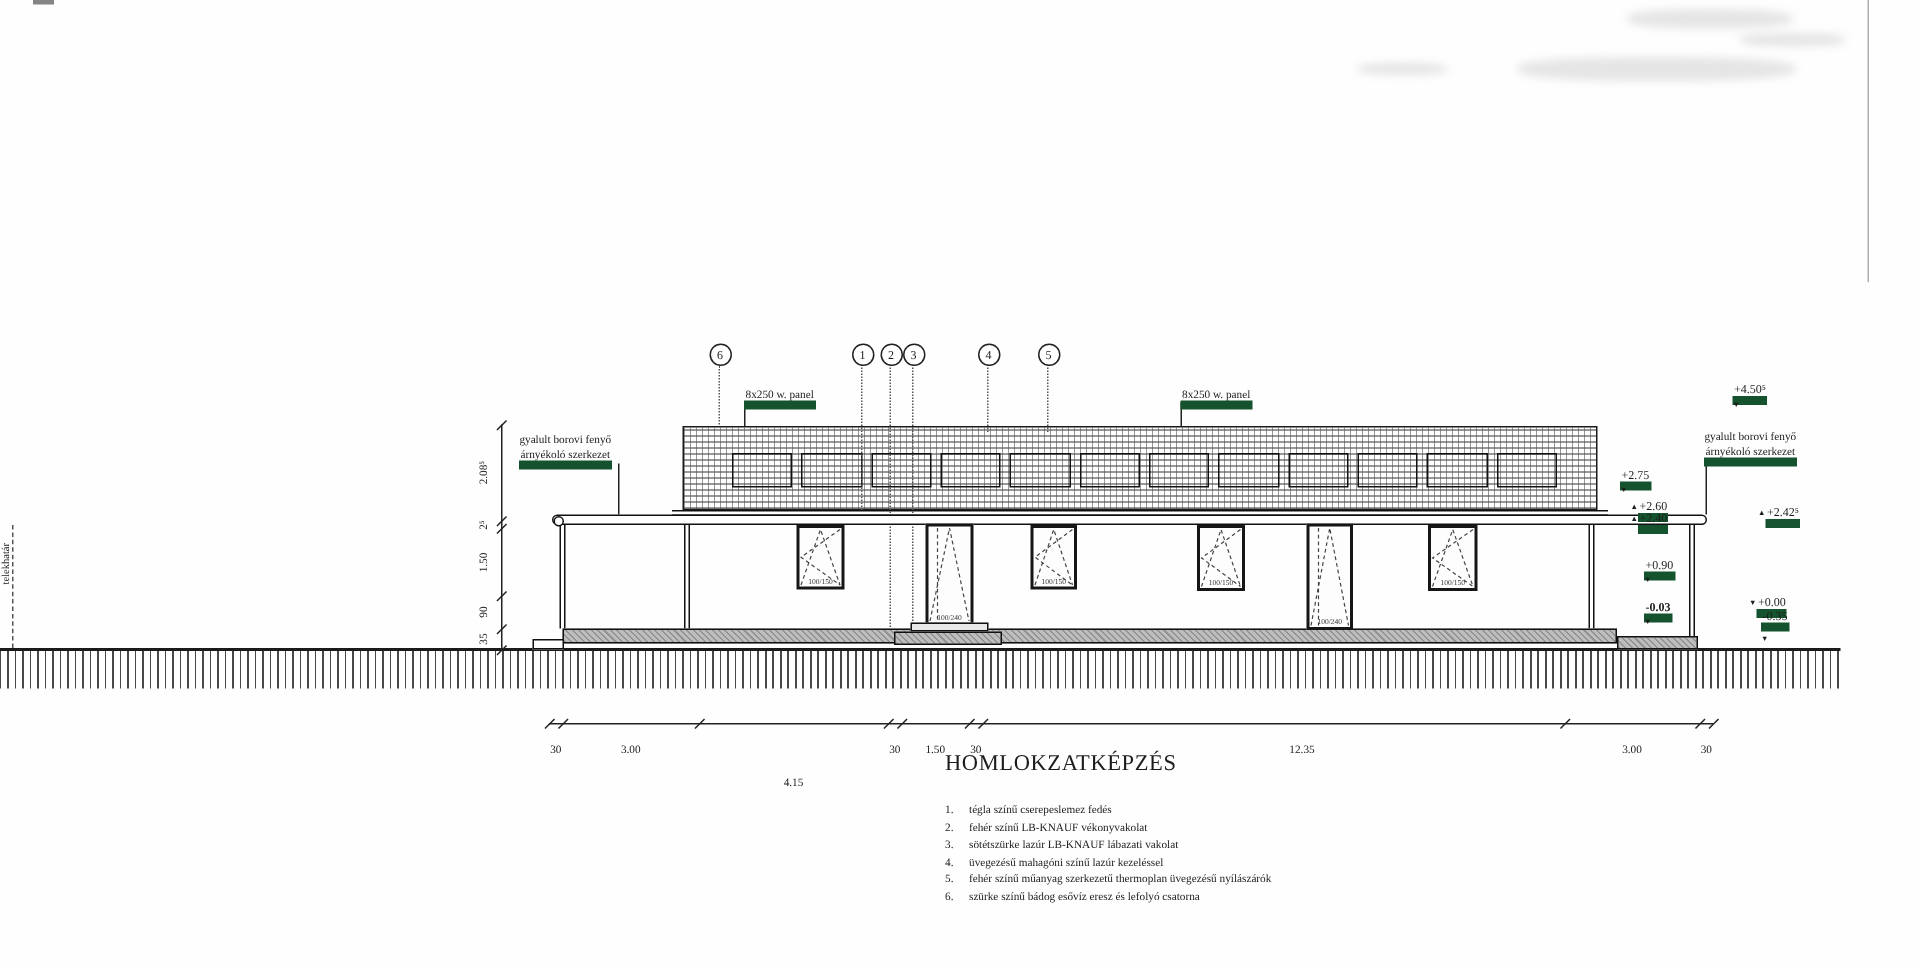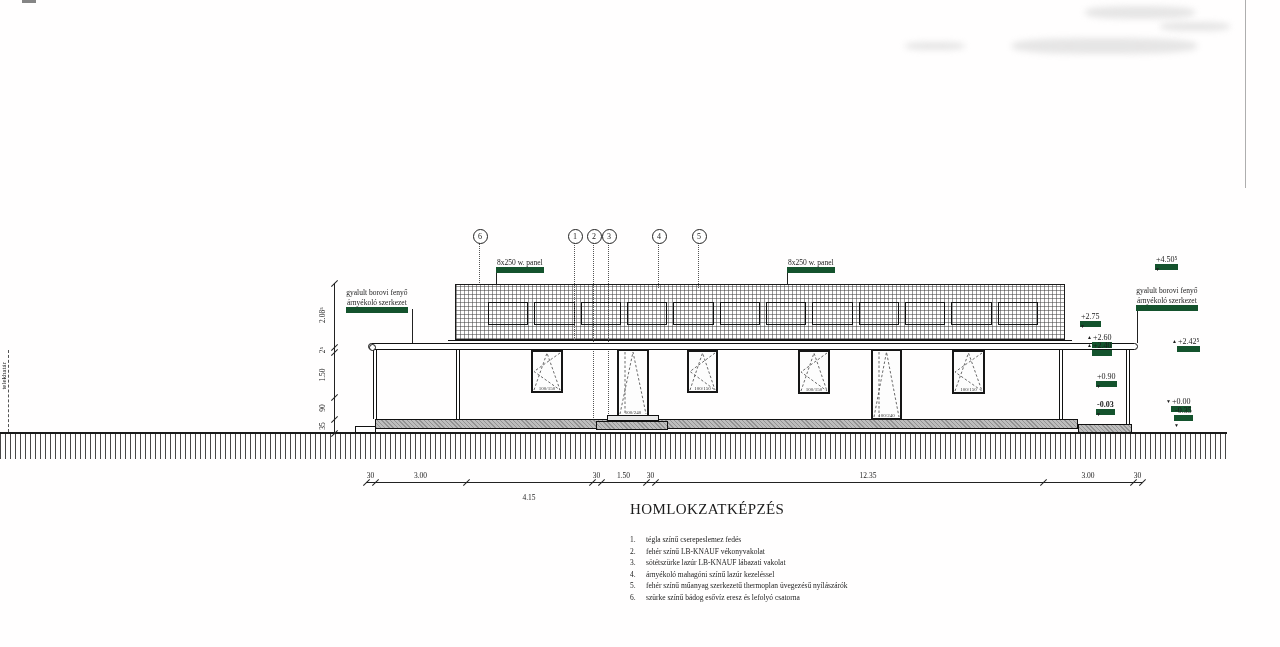--- a/index.html
+++ b/index.html
@@ -26,21 +26,21 @@
   .post{position:absolute;width:4px;background:#fff;border-left:1px solid #111;
         border-right:1px solid #111;box-sizing:border-box;}
   .plinth{position:absolute;background:#bdbdbd;border:1px solid #111;box-sizing:border-box;
     background-image:repeating-linear-gradient(45deg, rgba(0,0,0,.22) 0 1px, transparent 1px 3px);}
   .ground-line{position:absolute;left:0;top:432px;width:1227px;height:1.6px;background:#1a1a1a;}
   .ground-hatch{position:absolute;left:0;top:434px;width:1227px;height:25px;
     background:repeating-linear-gradient(90deg, rgba(40,40,40,.85) 0 1px, transparent 1px 5px);}
   .opening{position:absolute;border:2px solid #161616;background:#fdfdfd;box-sizing:border-box;z-index:3;}
   .open-label{position:absolute;left:0;right:0;bottom:0;text-align:center;font-size:5px;color:#333;line-height:1;}
   .htick,.vtick{position:absolute;width:9px;height:1px;background:#222;transform:rotate(-45deg);}
-  .hdim-label{position:absolute;transform:translateX(-50%);font-size:7.5px;white-space:nowrap;}
+  .hdim-label{position:absolute;transform:translateX(-50%);font-size:7.5px;white-space:nowrap;margin-top:24px;}
   .vdim-label{position:absolute;transform:translate(-50%,-50%) rotate(-90deg);
               font-size:7.5px;white-space:nowrap;}
   .lvl{position:absolute;font-size:8px;line-height:1.2;white-space:nowrap;z-index:6;}
   .u{border-bottom:6px solid #14532d;padding:0 1px 0 1px;}
   .tri{font-size:5px;vertical-align:1px;letter-spacing:0;}
   .ann{position:absolute;font-size:7.5px;text-align:center;line-height:1.3;white-space:nowrap;z-index:4;}
   .legend{position:absolute;left:630px;top:501px;font-size:7.5px;}
   .legend-title{font-size:15px;letter-spacing:.4px;margin-bottom:17px;}
   .legend-row{margin-bottom:2.6px;}
   .lg-num{display:inline-block;width:16px;}
@@ -256,19 +256,19 @@
       <div class="vdim-label" style="left: 322px; top: 408px;">90</div>
       <div class="vdim-label" style="left: 322px; top: 426px;">35</div>
     </div>
 
   <div class="legend">
     <div class="legend-title">HOMLOKZATKÉPZÉS</div>
     <div id="legend-list">
         <div class="legend-row"><span class="lg-num">1.</span><span>tégla színű cserepeslemez fedés</span></div>
         <div class="legend-row"><span class="lg-num">2.</span><span>fehér színű LB-KNAUF vékonyvakolat</span></div>
         <div class="legend-row"><span class="lg-num">3.</span><span>sötétszürke lazúr LB-KNAUF lábazati vakolat</span></div>
-        <div class="legend-row"><span class="lg-num">4.</span><span>árnyékoló mahagóni színű lazúr kezeléssel</span></div>
+        <div class="legend-row"><span class="lg-num">4.</span><span>üvegezésű mahagóni színű lazúr kezeléssel</span></div>
         <div class="legend-row"><span class="lg-num">5.</span><span>fehér színű műanyag szerkezetű thermoplan üvegezésű nyílászárók</span></div>
         <div class="legend-row"><span class="lg-num">6.</span><span>szürke színű bádog esővíz eresz és lefolyó csatorna</span></div>
       </div>
   </div>
 
 </div>
 
 </body></html>

